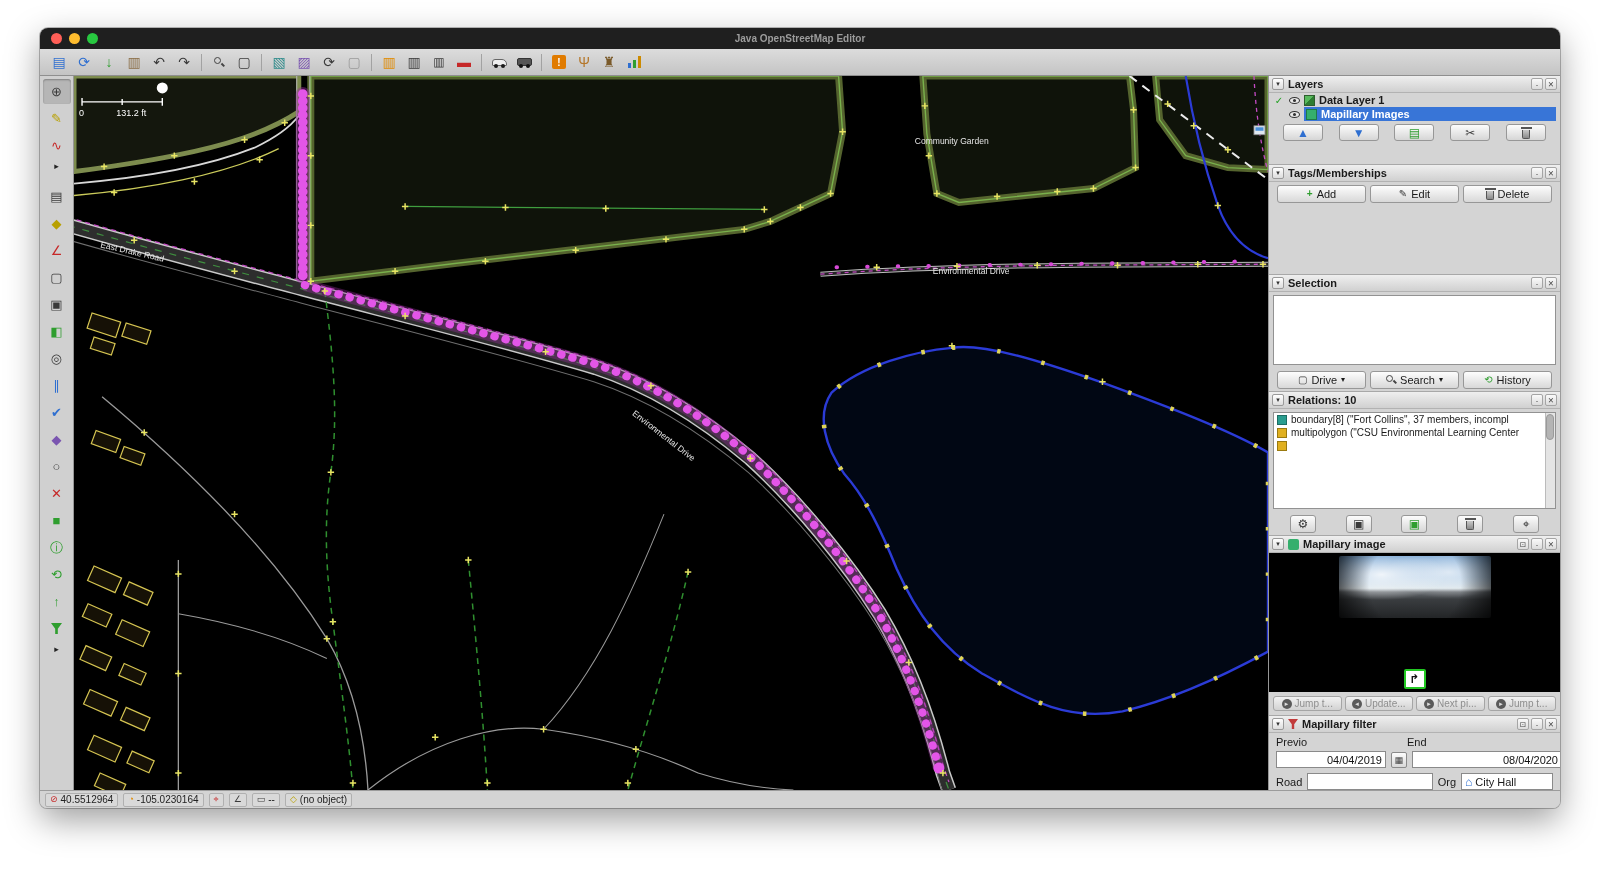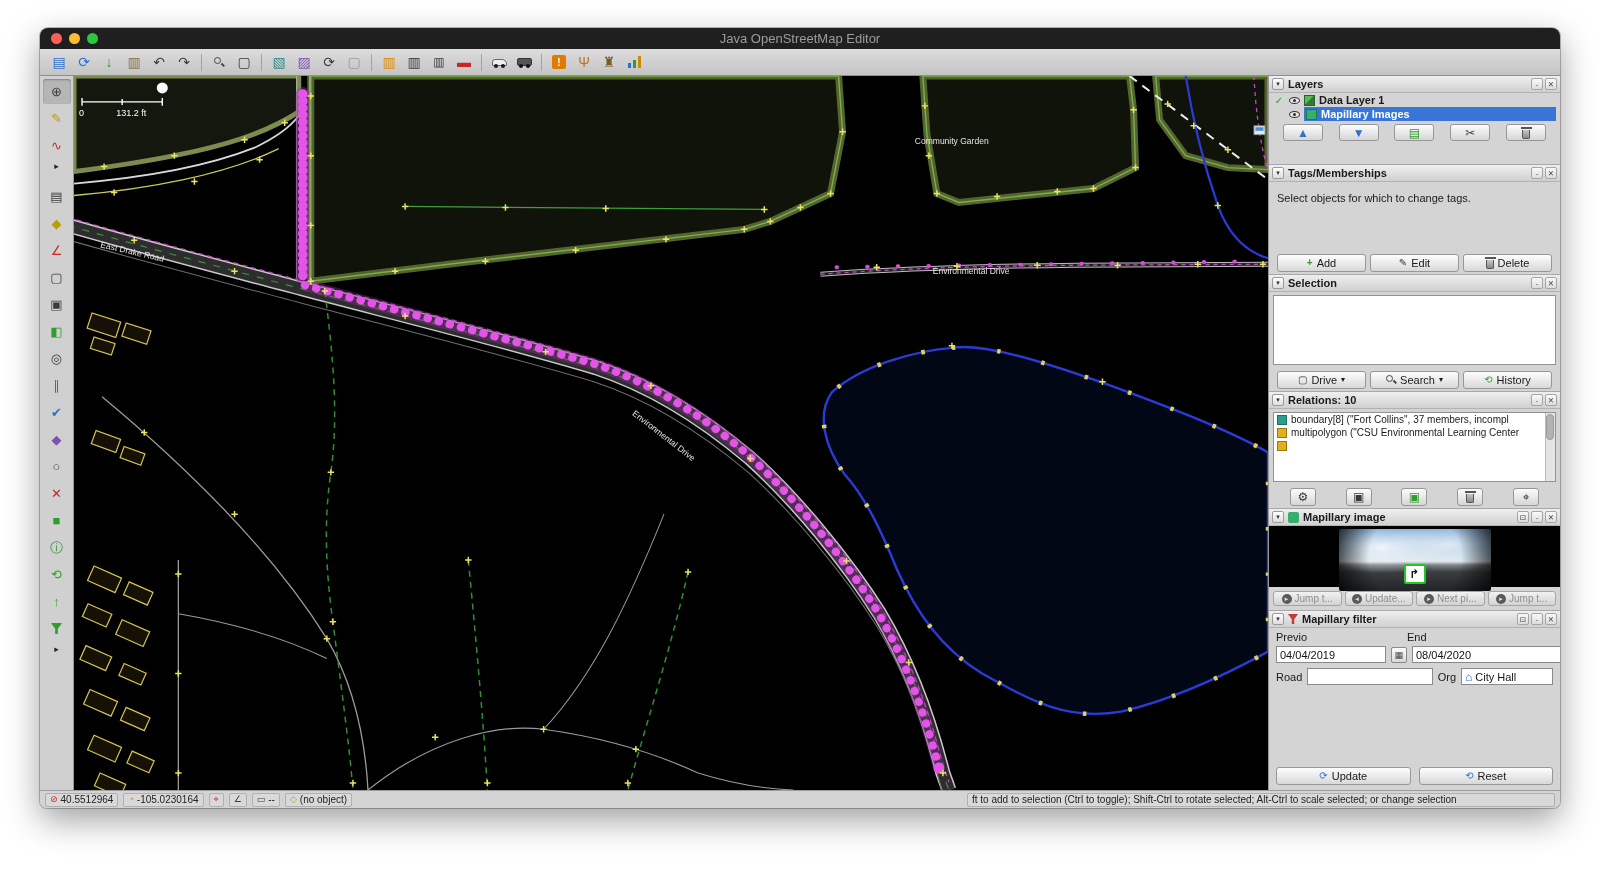--- a/index.html
+++ b/index.html
@@ -6,21 +6,21 @@
   *{box-sizing:border-box;}
   .desktop{position:relative;width:1600px;height:883px;background:#fff;overflow:hidden;}
   .window{position:absolute;left:40px;top:28px;width:1520px;height:780px;border-radius:8px 8px 7px 7px;
           overflow:hidden;box-shadow:0 12px 34px rgba(0,0,0,.38), 0 0 0 1px rgba(0,0,0,.25);
           display:flex;flex-direction:column;background:#d4d4d4;}
   
   .titlebar{height:21px;background:#1f1f1f;display:flex;align-items:center;justify-content:center;position:relative;flex:none;}
   .traffic{position:absolute;left:11px;top:5px;display:flex;gap:7px;}
   .tl{width:11px;height:11px;border-radius:50%;}
   .tl.red{background:#ff5f57;} .tl.yel{background:#febc2e;} .tl.grn{background:#28c840;}
-  .wtitle{font-size:13px;color:#9c9c9c;}
+  .wtitle{font-size:10px;color:#9c9c9c;font-weight:bold;}
   
   .toolbar{height:27px;background:linear-gradient(#dcdcdc,#c4c4c4);border-bottom:1px solid #8f8f8f;
            display:flex;align-items:center;gap:1px;padding:0 7px;flex:none;}
   .tb{width:24px;height:22px;border:none;background:transparent;display:flex;align-items:center;justify-content:center;padding:0;border-radius:3px;}
   .g{font-size:14px;line-height:1;}
   .g.sm{font-size:12px;}
   .c-blue{color:#2f6fd0;} .c-green{color:#2f9e2f;} .c-dark{color:#3a3a3a;} .c-brown{color:#8a6d45;}
   .c-teal{color:#2e8b8b;} .c-purple{color:#7a55b0;} .c-gray{color:#9a9a9a;} .c-orange{color:#e08a00;}
   .c-red{color:#c62828;} .c-food{color:#b5772a;} .c-castle{color:#7a5a2a;} .c-yel{color:#b8a000;}
   .tsep{width:1px;height:17px;background:#a2a2a2;margin:0 4px;flex:none;}
@@ -111,21 +111,21 @@
   .cbtn{flex:1;height:15px;display:flex;align-items:center;justify-content:center;gap:3px;
         background:linear-gradient(#f2f2f2,#d2d2d2);border:1px solid #a5a5a5;border-radius:3px;
         font-size:10px;color:#8e8e8e;padding:0 2px;white-space:nowrap;overflow:hidden;}
   .cbtn-ic{width:10px;height:10px;border-radius:50%;background:#5a5a5a;color:#ddd;font-size:6px;line-height:10px;
            text-align:center;flex:none;}
   
   .mf-body{flex:1;display:flex;flex-direction:column;padding:3px 7px 5px;gap:3px;min-height:0;}
   .mf-row{display:flex;align-items:center;gap:5px;}
   .mf-lab{font-size:11px;color:#1a1a1a;}
   .inp{height:17px;border:1px solid #8a8a8a;background:#fff;font-size:11px;padding:0 3px;font-family:inherit;color:#111;}
-  .inp.date{width:110px;} .inp.user{flex:1;min-width:0;}
+  .inp.date{width:110px;text-align:right;} .inp.user{flex:1;min-width:0;}
   .calbtn{width:16px;height:16px;border:1px solid #8a8a8a;background:linear-gradient(#fcfcfc,#d8d8d8);font-size:9px;
           display:flex;align-items:center;justify-content:center;color:#444;border-radius:2px;flex:none;}
   .orgbox{width:92px;height:17px;border:1px solid #8a8a8a;background:#fff;display:flex;align-items:center;gap:3px;padding:0 3px;font-size:11px;}
   .mf-btnrow{margin-top:auto;display:flex;gap:8px;}
   .mf-btnrow .btn{flex:1;}
   
   .statusbar{height:18px;background:#d4d4d4;border-top:1px solid #9c9c9c;display:flex;align-items:center;
              gap:5px;padding:0 5px;font-size:10px;color:#222;flex:none;}
   .sseg{display:flex;align-items:center;gap:3px;background:#d9d9d9;border:1px solid #b0b0b0;border-radius:2px;
         height:14px;padding:0 4px;white-space:nowrap;}
@@ -553,21 +553,20 @@
 
       <div class="panel" style="height:110px">
         <div class="phead">
           <span class="ph-col">▾</span>
           <span class="ph-title">Tags/Memberships</span>
           <span class="ph-actions">
             <span class="ph-btn">-</span>
             <span class="ph-btn">✕</span>
           </span>
         </div>
-        <div class="hint">Select objects for which to change tags.</div>
         <div class="ptools">
           <button class="btn" style="flex:1">
                 <span class="g c-green" style="font-weight:bold">+</span>
                 <span>Add</span>
               </button>
           <button class="btn" style="flex:1">
                 <span class="g c-dark">✎</span>
                 <span>Edit</span>
               </button>
           <button class="btn" style="flex:1">
@@ -598,21 +597,21 @@
                 <span>Search</span>
                 <span class="g" style="font-size:8px">▾</span>
               </button>
           <button class="btn" style="flex:1">
                 <span class="g c-green">⟲</span>
                 <span>History</span>
               </button>
         </div>
       </div>
 
-      <div class="panel" style="height:117px">
+      <div class="panel" style="height:144px">
         <div class="phead">
           <span class="ph-col">▾</span>
           <span class="ph-title">Relations: 10</span>
           <span class="ph-actions">
             <span class="ph-btn">-</span>
             <span class="ph-btn">✕</span>
           </span>
         </div>
         <div class="list">
           <div class="rrow">
@@ -642,21 +641,21 @@
               </button>
           <button class="sqbtn">
                 <span class="i-trash"></span>
               </button>
           <button class="sqbtn">
                 <span class="g sm c-dark">⌖</span>
               </button>
         </div>
       </div>
 
-      <div class="panel" style="height:102px">
+      <div class="panel" style="height:180px">
         <div class="phead">
           <span class="ph-col">▾</span>
           <span class="ph-ic green"></span>
           <span class="ph-title">Mapillary image</span>
           <span class="ph-actions">
             <span class="ph-btn">⊡</span>
             <span class="ph-btn">-</span>
             <span class="ph-btn">✕</span>
           </span>
         </div>
@@ -750,19 +749,16 @@
       <span class="sico c-dark">∠</span>
     </span>
     <span class="sseg">
       <span class="sico c-dark">▭</span>
       <span>--</span>
     </span>
     <span class="sseg">
       <span class="sico c-yel">◇</span>
       <span>(no object)</span>
     </span>
-    <span class="sseg shelp">
-      <span>ft to add to selection (Ctrl to toggle); Shift-Ctrl to rotate selected; Alt-Ctrl to scale selected; or change selection</span>
-    </span>
   </div>
 
 </div>
 </div>
 
 </body></html>

